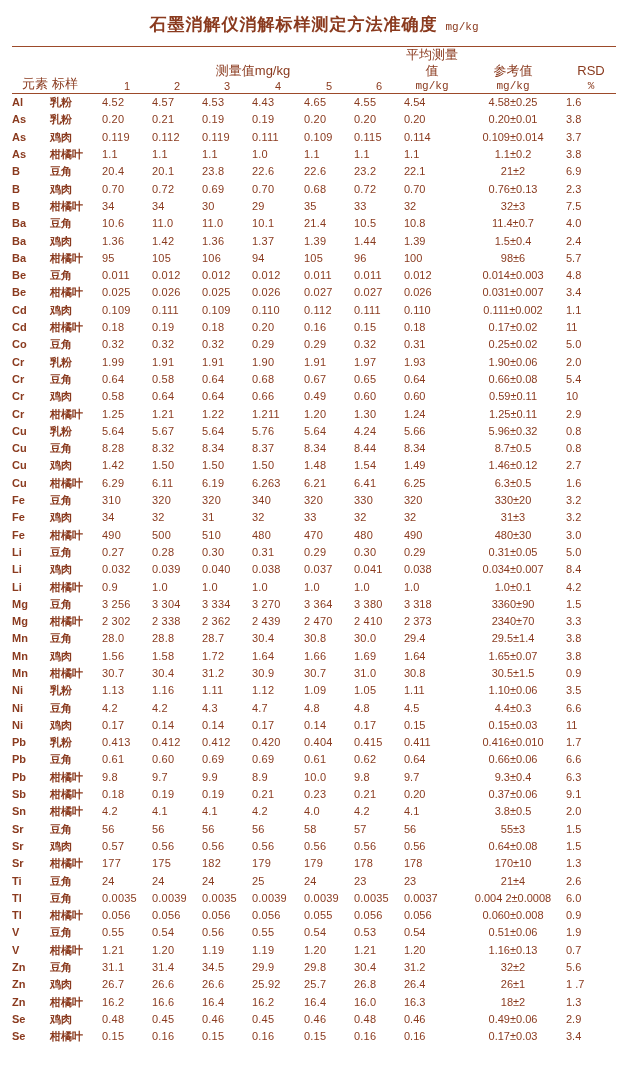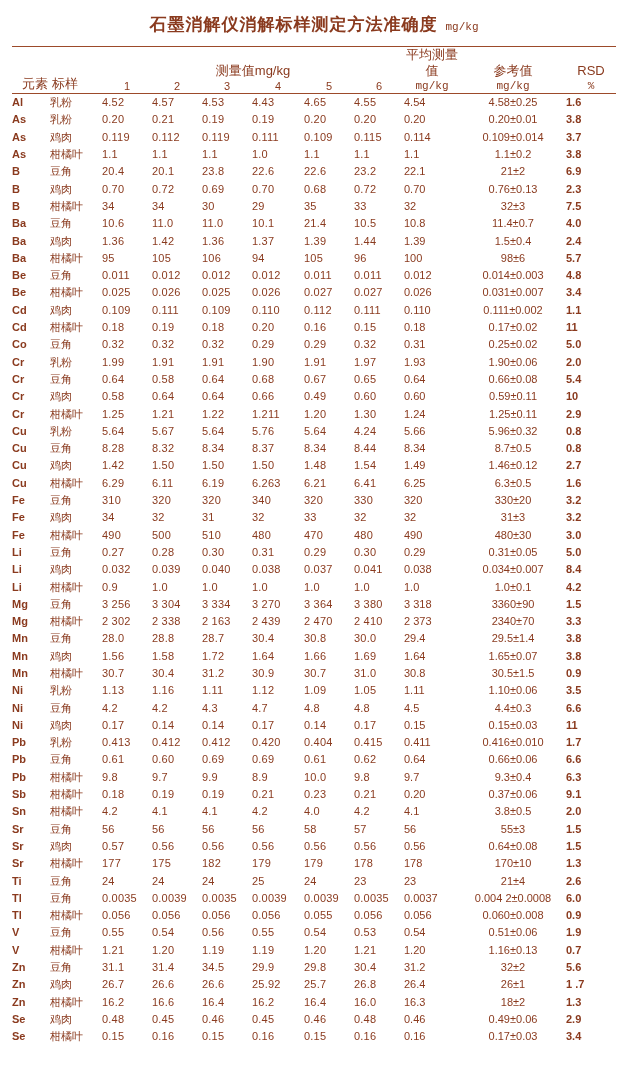--- a/index.html
+++ b/index.html
@@ -88,36 +88,36 @@
   td.c-el {
     text-align: left;
     padding-left: 10px;
     font-family: "Liberation Sans", sans-serif;
     font-weight: bold;
     font-size: 11.5px;
   }
   td.c-sample {
     text-align: left;
     padding-left: 2px;
+    font-weight: bold;
   }
   td.c-num {
     text-align: left;
     font-family: "Liberation Sans", sans-serif;
     letter-spacing: 0.2px;
   }
   td.c-avg {
     text-align: left;
   }
   td.c-ref {
     text-align: center;
   }
   td.c-rsd {
     text-align: left;
     padding-left: 6px;
-    font-weight: bold;
   }
   .hdr-top .h-el { width: 34px; text-align: left; padding-left: 10px; }
   .hdr-top .h-sample { width: 46px; text-align: left; padding-left: 2px;}
   .hdr-top .h-meas { }
   .hdr-top .h-avg { text-align: center; }
   .hdr-top .h-ref { text-align: center; }
   .hdr-top .h-rsd { text-align: center; }
   .small-unit {
     font-family: "Liberation Mono", monospace;
     font-size: 10.5px;
@@ -577,21 +577,21 @@
           <td class="c-num">3 380</td>
           <td class="c-avg">3 318</td>
           <td class="c-ref">3360±90</td>
           <td class="c-rsd">1.5</td>
         </tr>
         <tr class="row">
           <td class="c-el">Mg</td>
           <td class="c-sample">柑橘叶</td>
           <td class="c-num">2 302</td>
           <td class="c-num">2 338</td>
-          <td class="c-num">2 163</td>
+          <td class="c-num">2 362</td>
           <td class="c-num">2 439</td>
           <td class="c-num">2 470</td>
           <td class="c-num">2 410</td>
           <td class="c-avg">2 373</td>
           <td class="c-ref">2340±70</td>
           <td class="c-rsd">3.3</td>
         </tr>
         <tr class="row">
           <td class="c-el">Mn</td>
           <td class="c-sample">豆角</td>

